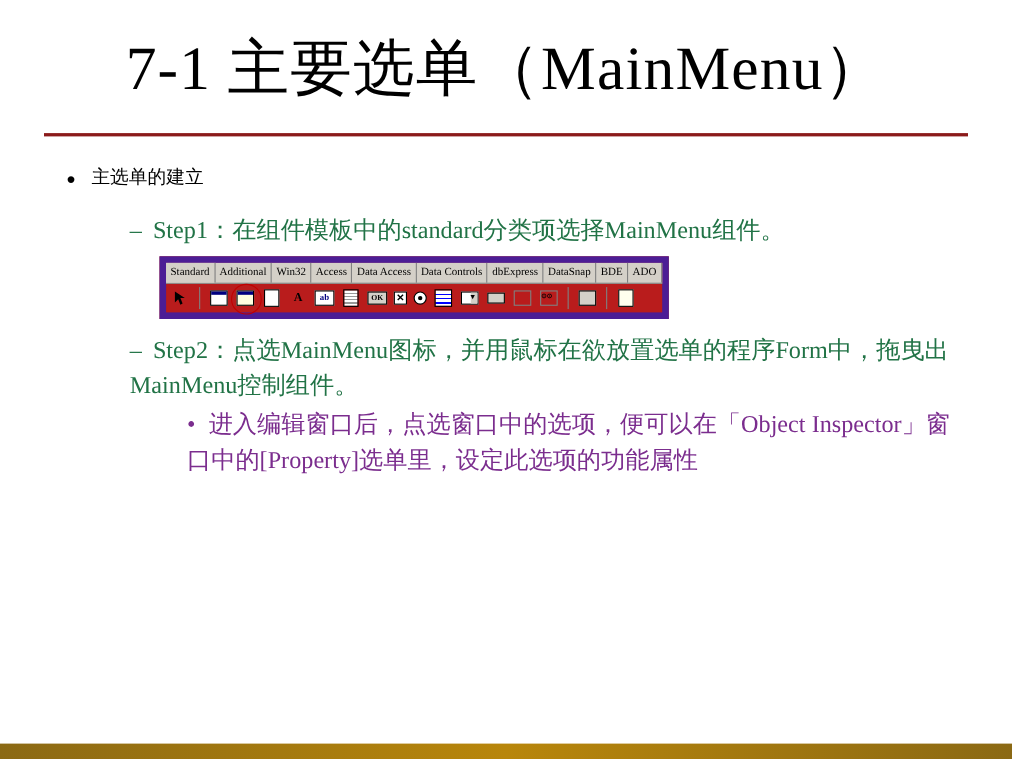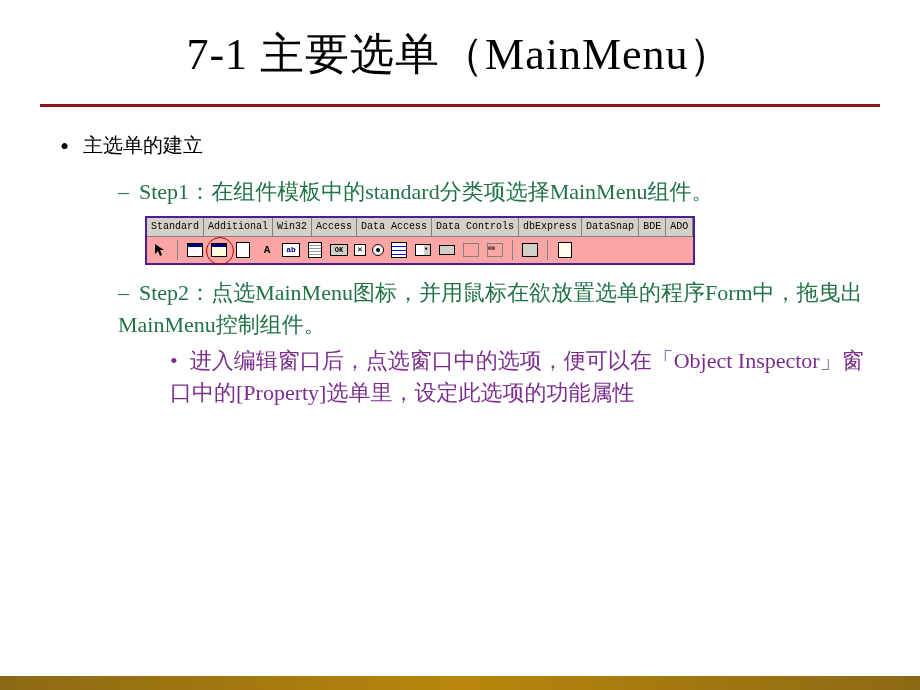--- a/index.html
+++ b/index.html
@@ -10,21 +10,21 @@
     background: #ffffff;
     font-family: "Times New Roman", "SimSun", serif;
     overflow: hidden;
     position: relative;
   }
   .slide {
     padding: 25px 40px 0 40px;
     box-sizing: border-box;
   }
   .title {
-    font-size: 44px;
+    font-size: 56px;
     text-align: center;
     color: #000;
     margin: 0 0 20px 0;
     font-weight: normal;
     letter-spacing: 1px;
   }
   .divider {
     border: none;
     border-top: 3px solid #8b1a1a;
     margin: 0 0 25px 0;
@@ -37,21 +37,21 @@
   }
   .bullet1 {
     display: inline-block;
     vertical-align: top;
     font-size: 26px;
     color: #000;
     margin-right: 10px;
   }
   .text1 {
     display: inline;
-    font-size: 20px;
+    font-size: 17px;
     color: #000;
   }
   .level2 {
     margin-left: 58px;
     margin-bottom: 4px;
     line-height: 1.45;
   }
   .dash {
     display: inline-block;
     vertical-align: top;
@@ -82,23 +82,23 @@
   }
   .text3 {
     color: #7b2d8e;
     font-size: 22px;
   }
   .toolbar-wrap {
     margin: 8px 0 12px 85px;
   }
   .toolbar {
     display: inline-block;
-    border: 2px solid #4c1d95;
-    background: #fca5a5;
-    font-family: Liberation Mono, monospace;
+    border: 6px solid #4c1d95;
+    background: #b91c1c;
+    font-family: Liberation Serif, serif;
     font-size: 11px;
     color: #000;
   }
   .tabs-row {
     display: flex;
     background: #d4d0c8;
     border-bottom: 1px solid #808080;
     height: 18px;
   }
   .tab {

